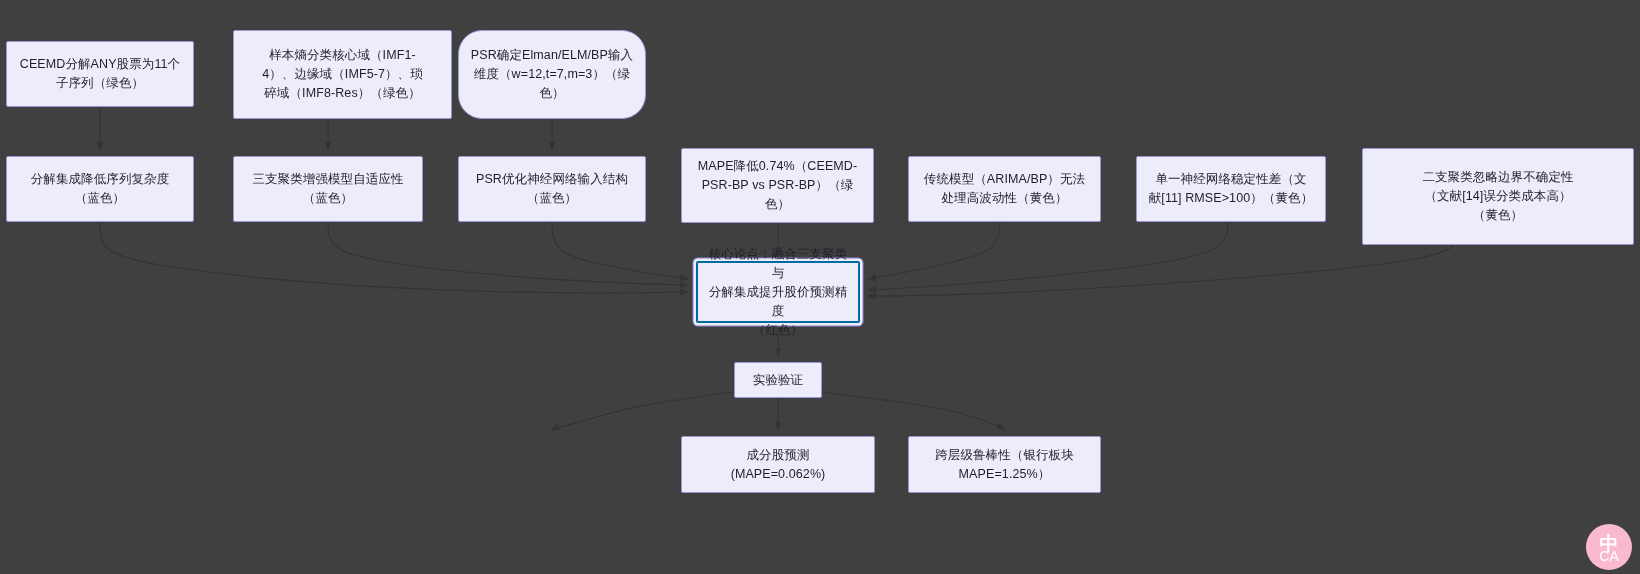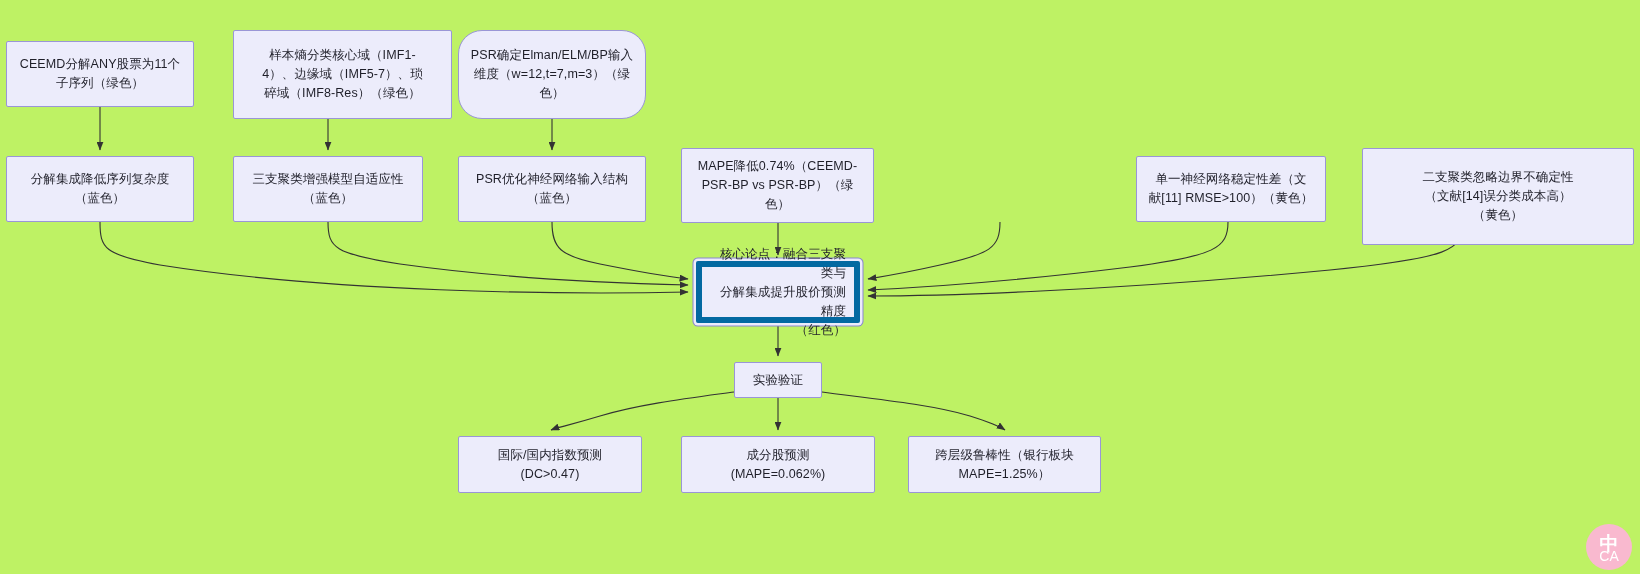--- a/index.html
+++ b/index.html
@@ -8,21 +8,21 @@
     padding: 0;
     background: #ffffff;
   }
   body {
     font-family: "Liberation Sans", "DejaVu Sans", sans-serif;
   }
   #canvas {
     position: relative;
     width: 1640px;
     height: 574px;
-    background: #bef264;
+    background: #404040;
     overflow: hidden;
   }
   #edge-layer {
     position: absolute;
     left: 0;
     top: 0;
     width: 1640px;
     height: 574px;
     pointer-events: none;
   }
@@ -41,23 +41,22 @@
     align-items: center;
     justify-content: center;
     text-align: center;
     color: #1f1f29;
     font-size: 12.5px;
     line-height: 19px;
     padding: 4px 8px;
     letter-spacing: 0.1px;
   }
   .node.core {
-    border: 6px solid #0369a1;
+    border: 2px solid #0369a1;
     box-shadow: 0 0 0 2.5px #ececfb, 0 0 0 3.5px #8a86cf;
-    text-align: right;
   }
   .node .node-text {
     display: block;
     width: 100%;
     white-space: pre-line;
   }
   #watermark {
     position: absolute;
     right: 8px;
     bottom: 4px;
@@ -138,40 +137,40 @@
   </div>
   <div class="node" style="left: 458px; top: 156px; width: 188px; height: 66px;">
     <span class="node-text">PSR优化神经网络输入结构
 （蓝色）</span>
   </div>
   <div class="node" style="left: 681px; top: 148px; width: 193px; height: 75px;">
     <span class="node-text">MAPE降低0.74%（CEEMD-
 PSR-BP vs PSR-BP）（绿
 色）</span>
   </div>
+  <div class="node" style="left: 908px; top: 156px; width: 193px; height: 66px;">
+    <span class="node-text">传统模型（ARIMA/BP）无法
+处理高波动性（黄色）</span>
+  </div>
   <div class="node" style="left: 1136px; top: 156px; width: 190px; height: 66px;">
     <span class="node-text">单一神经网络稳定性差（文
 献[11] RMSE&gt;100）（黄色）</span>
   </div>
   <div class="node" style="left: 1362px; top: 148px; width: 272px; height: 97px;">
     <span class="node-text">二支聚类忽略边界不确定性
 （文献[14]误分类成本高）
 （黄色）</span>
   </div>
   <div class="node core" style="left: 696px; top: 261px; width: 164px; height: 62px;">
     <span class="node-text">核心论点：融合三支聚类与
 分解集成提升股价预测精度
 （红色）</span>
   </div>
   <div class="node" style="left: 734px; top: 362px; width: 88px; height: 36px;">
     <span class="node-text">实验验证</span>
-  </div>
-  <div class="node" style="left: 458px; top: 436px; width: 184px; height: 57px;">
-    <span class="node-text">国际/国内指数预测
-(DC&gt;0.47)</span>
   </div>
   <div class="node" style="left: 681px; top: 436px; width: 194px; height: 57px;">
     <span class="node-text">成分股预测
 (MAPE=0.062%)</span>
   </div>
   <div class="node" style="left: 908px; top: 436px; width: 193px; height: 57px;">
     <span class="node-text">跨层级鲁棒性（银行板块
 MAPE=1.25%）</span>
   </div>
 

